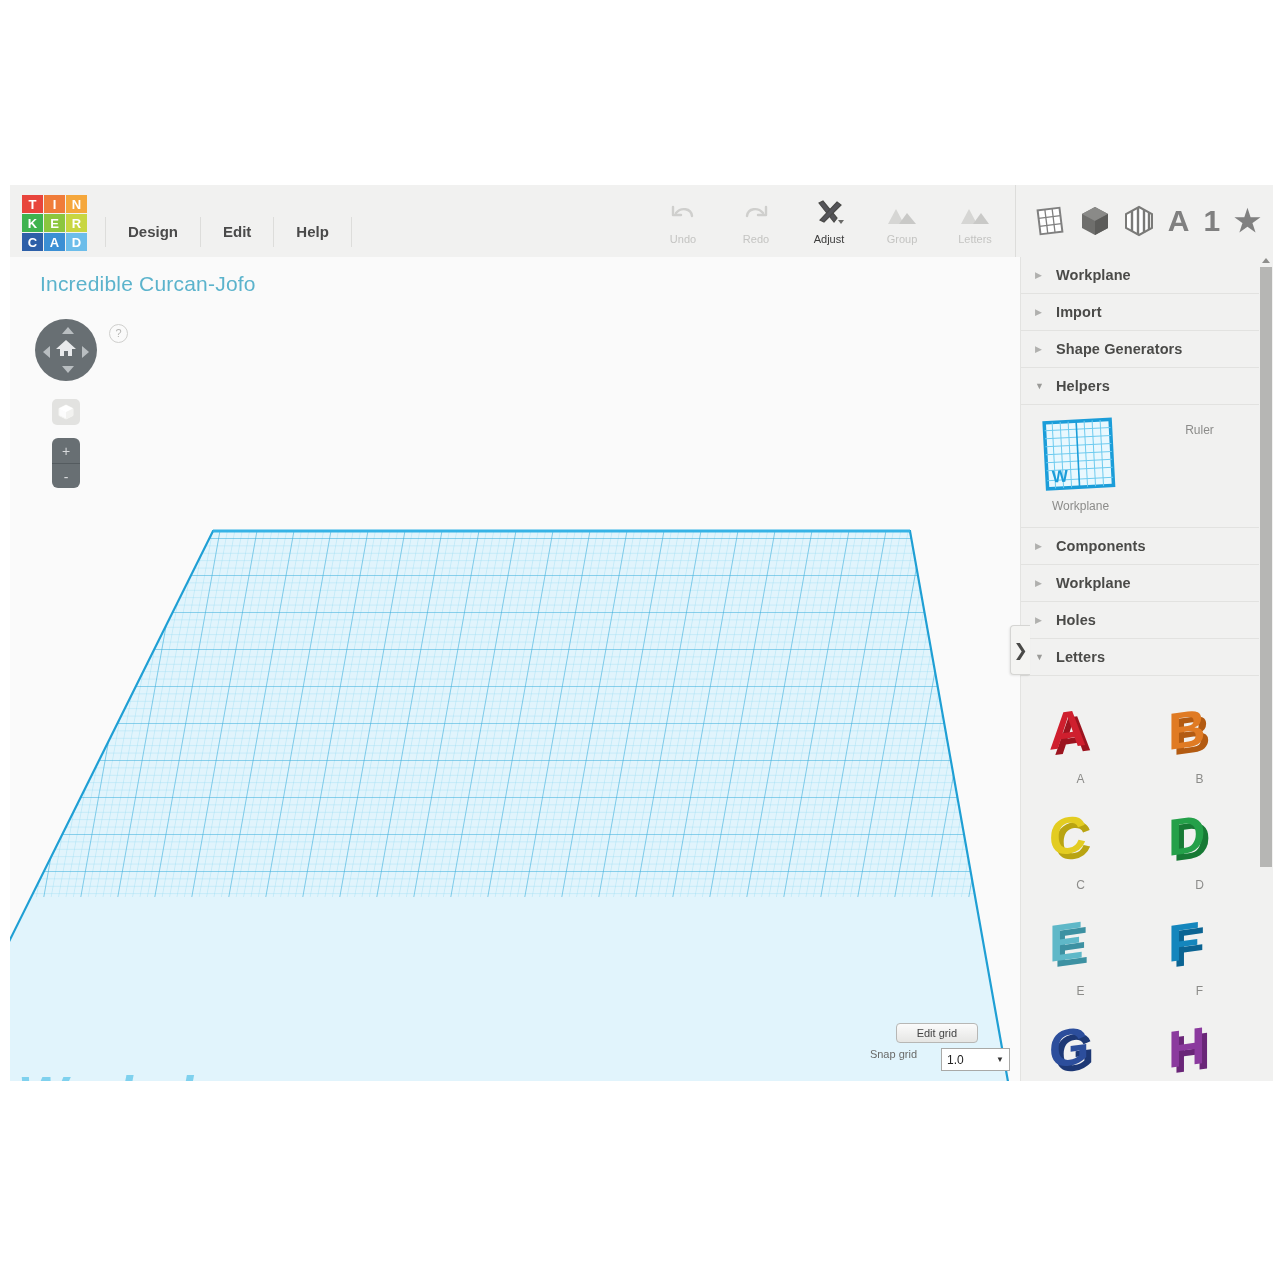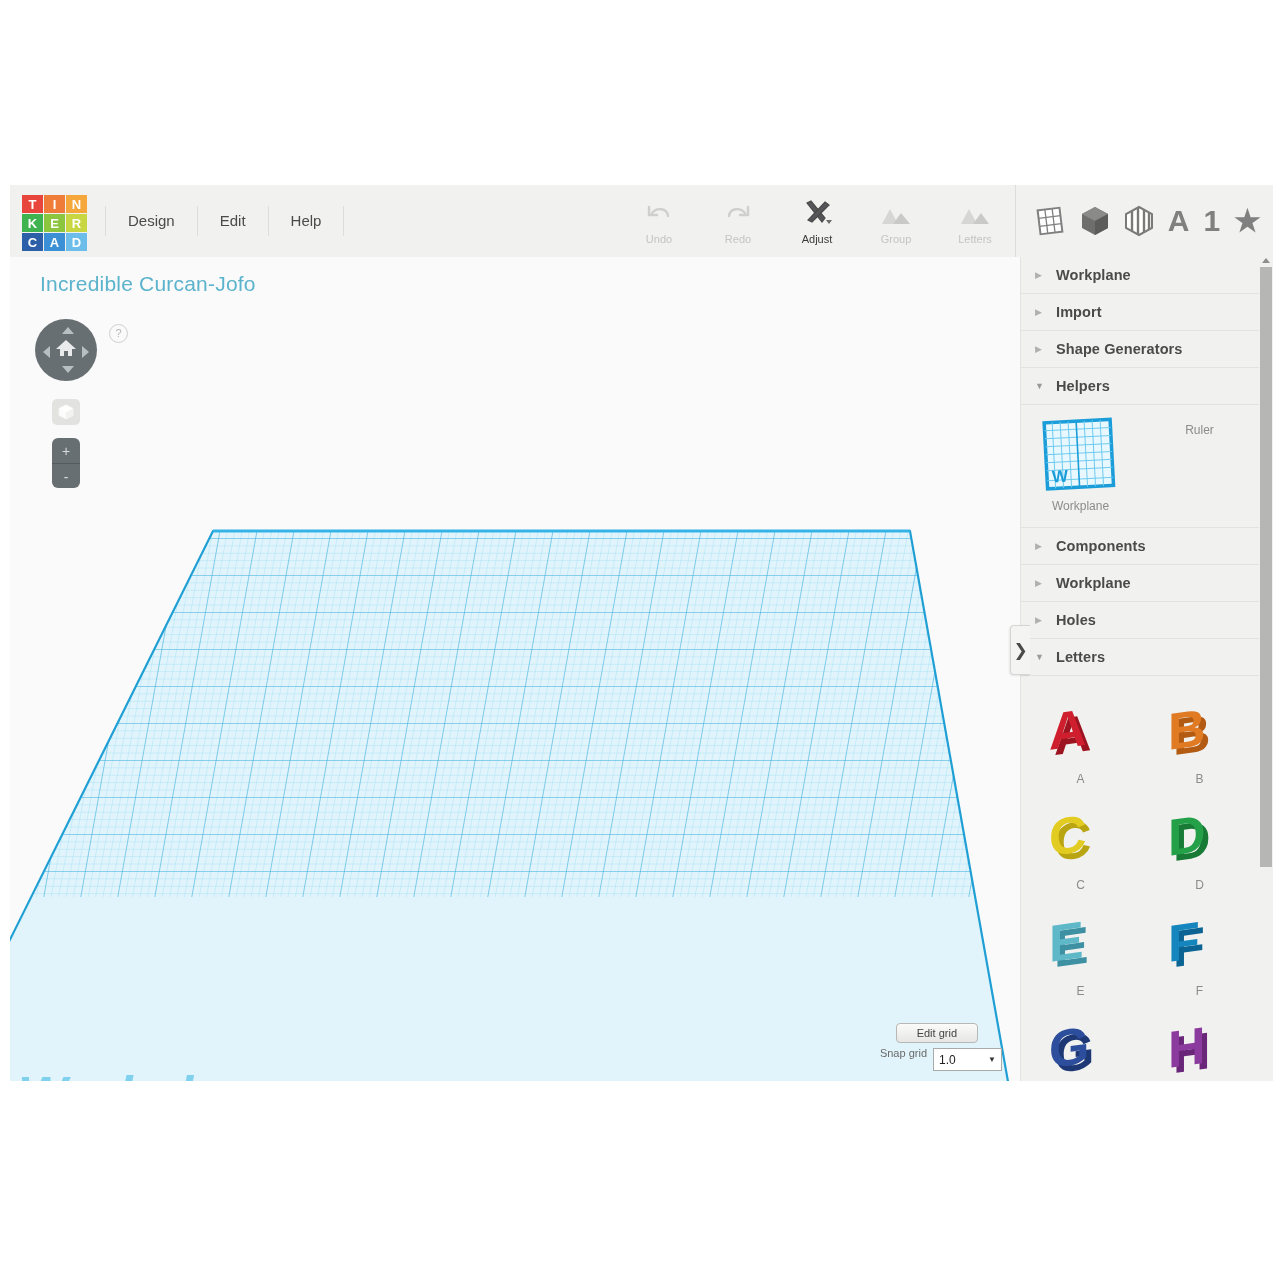--- a/index.html
+++ b/index.html
@@ -32,34 +32,34 @@
     grid-template-rows: repeat(3, 18px);
     gap: 1px;
   }
   .logo-cell {
     display: flex; align-items: center; justify-content: center;
     color: #fff; font-weight: bold; font-size: 13px;
     font-family: "Liberation Sans", sans-serif;
     line-height: 1;
   }
   .menu {
-    position: absolute; left: 95px; top: 0; height: 72px;
-    display: flex; align-items: center;
+    position: absolute; left: 95px; top: 11px; height: 72px;
+    display: flex; align-items: center; font-weight: bold;
   }
   .menu-item {
     padding: 0 22px; height: 30px; line-height: 30px;
     color: #4a4a4a; font-size: 15px;
     border-right: 1px solid #dddddb;
     cursor: pointer;
   }
   .menu-item:first-child { border-left: 1px solid #dddddb; }
 
   .tools {
     position: absolute; right: 265px; top: 0;
-    height: 72px; display: flex; align-items: center; gap: 13px;
+    height: 72px; display: flex; align-items: center; gap: 7px;
   }
   .tool {
     width: 66px; height: 60px;
     display: flex; flex-direction: column;
     align-items: center; justify-content: center;
     cursor: pointer;
   }
   .tool .ticon { height: 30px; display:flex; align-items:flex-end; justify-content:center; }
   .tool .tlabel { font-size: 11px; margin-top: 5px; }
   .tool.disabled .tlabel { color: #c4c4c2; }
@@ -124,37 +124,36 @@
         color:#d8dadc; font-size:14px; }
   .zb.plus { border-bottom: 1px solid #545b5f; }
 
   
   .plane {
     position: absolute; left: 0; top: 0;
     width: 1010px; height: 824px;
     pointer-events: none;
   }
   .snaprow {
-    position: absolute; right: 18px; bottom: 10px;
-    display: flex; align-items: center; gap: 6px;
+    position: absolute; right: 10px; bottom: 10px;
+    display: flex; gap: 24px;
     font-size: 11px; color: #6a6a68;
   }
   .editgrid {
     position: absolute; right: 42px; bottom: 38px;
     background: linear-gradient(#fbfbfb,#e6e6e4);
     border: 1px solid #b7b7b5; border-radius: 4px;
     font-size: 11px; color: #444; padding: 3px 20px; cursor: pointer;
   }
   .snapsel {
     width: 62px; height: 21px;
     background: #fff; border: 1px solid #a9a9a7;
     font-size: 12px; color: #222; padding-left: 5px;
     display: flex; align-items: center; justify-content: space-between;
     cursor: pointer;
-    margin-top: 14px;
   }
   .snapsel .car { font-size: 8px; padding-right: 5px; color:#333; }
 
   
   .collapse {
     position: absolute; left: 1000px; top: 440px;
     width: 19px; height: 48px;
     background: #f4f4f2; border: 1px solid #d5d5d3; border-right: none;
     border-radius: 4px 0 0 4px;
     display: flex; align-items: center; justify-content: center;

